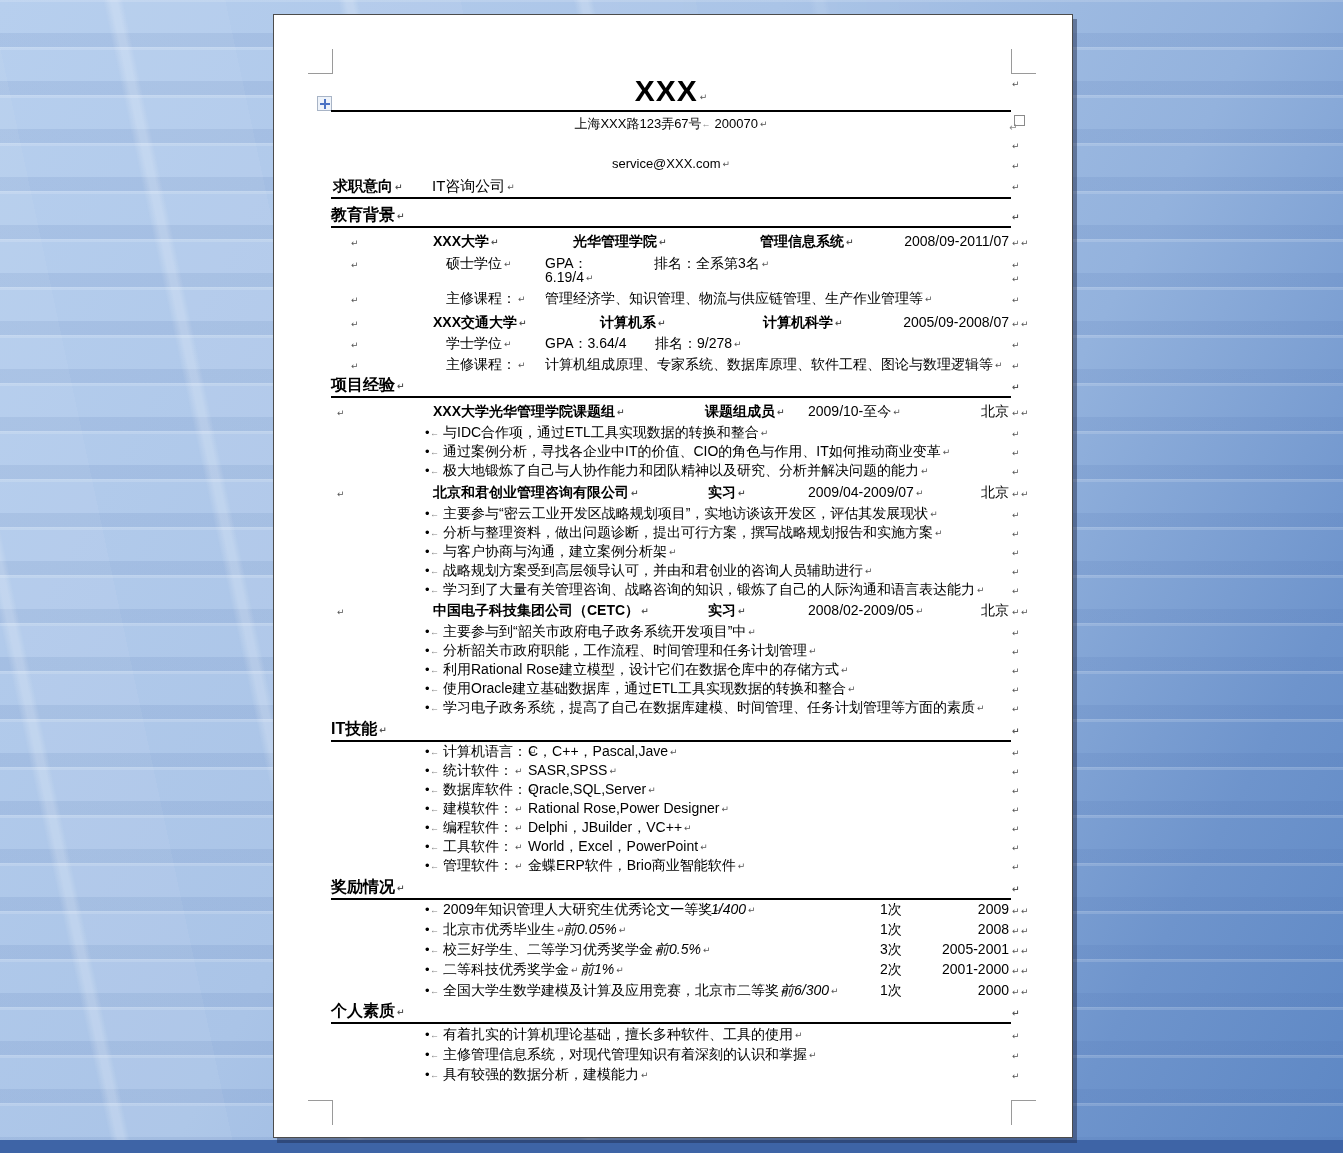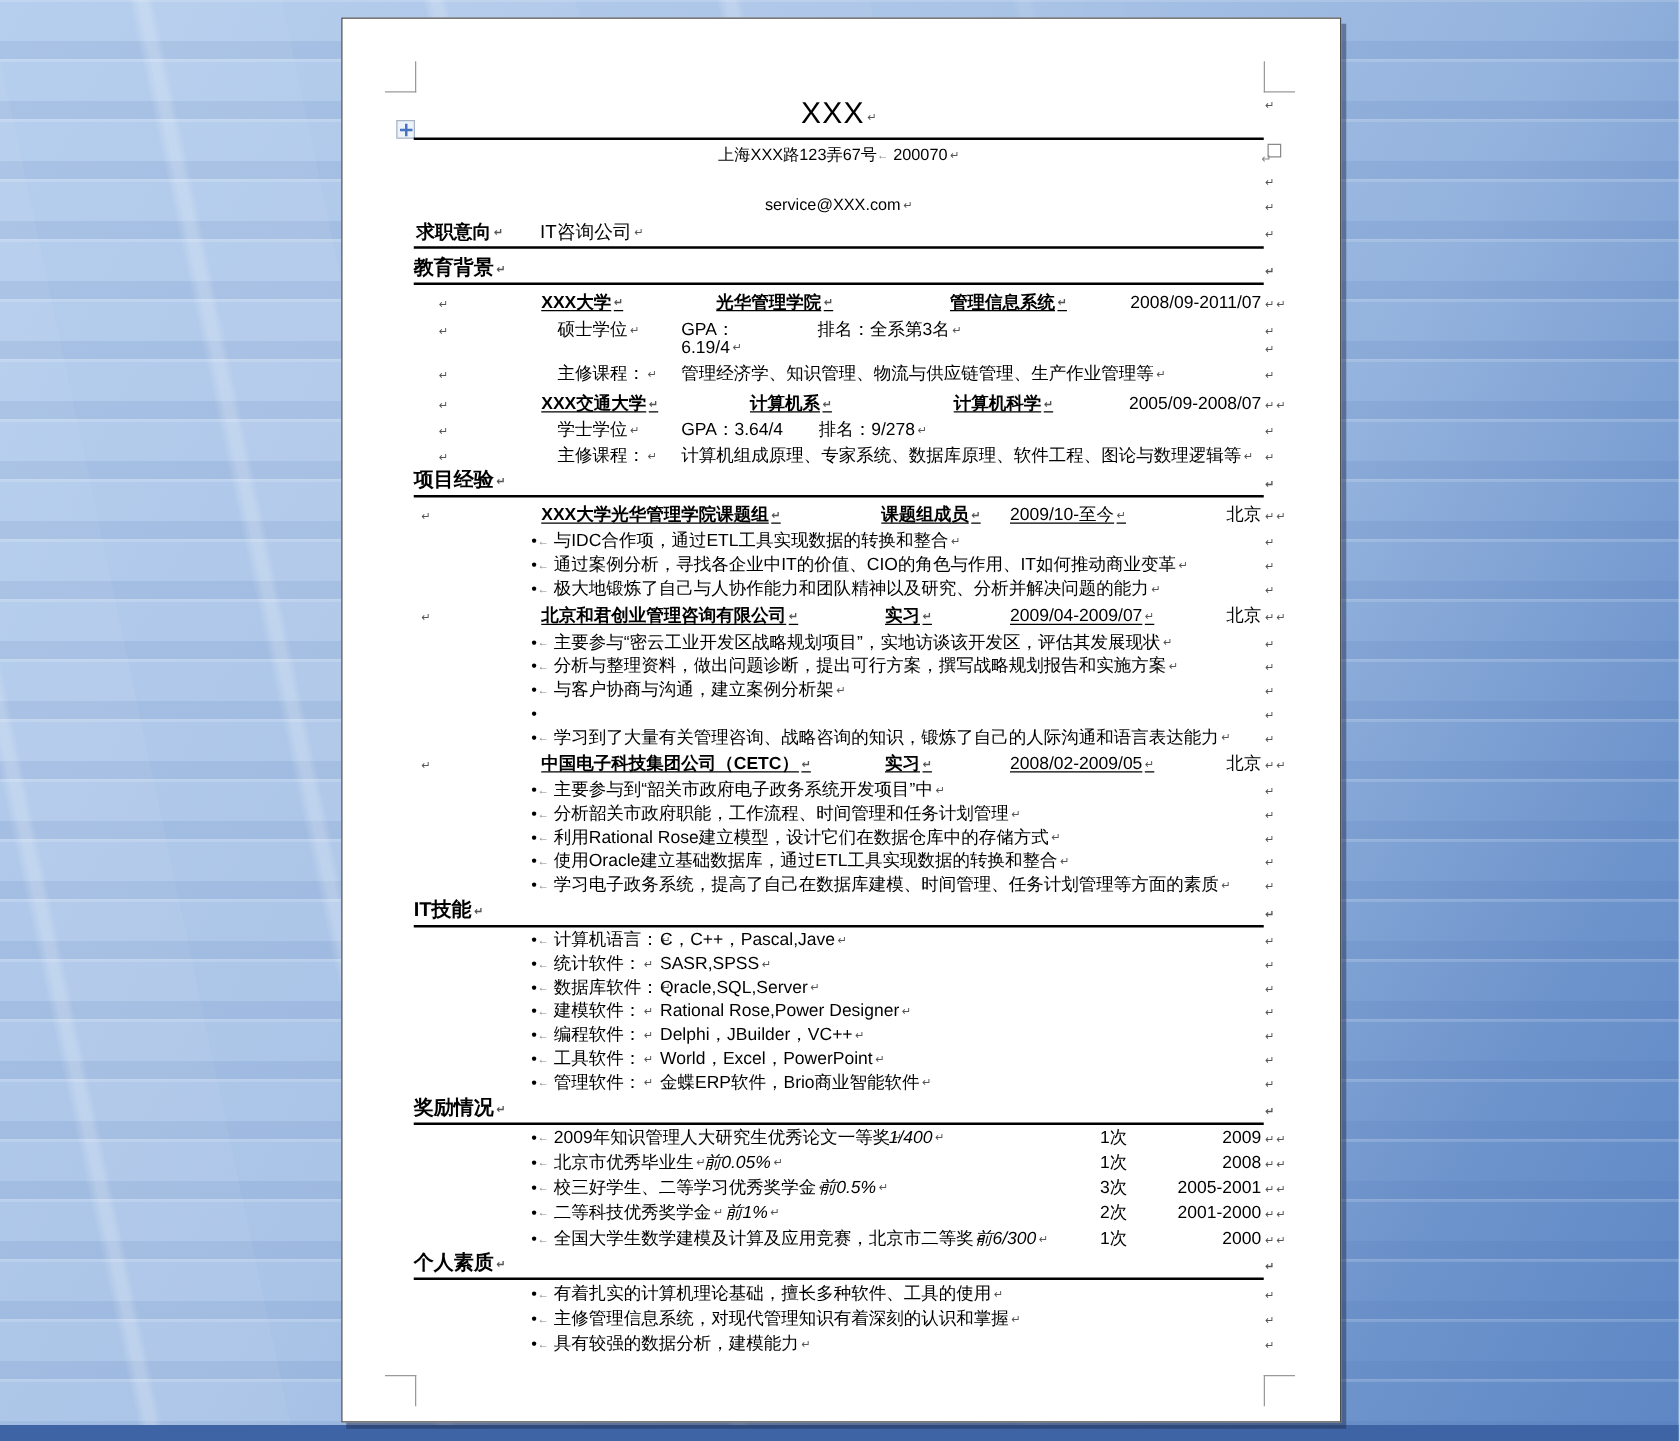--- a/index.html
+++ b/index.html
@@ -29,27 +29,27 @@
   .handle{position:absolute;left:43px;top:81px;width:13px;height:13px;border:1px solid #a8b4c6;background:#eef3fa;cursor:move}
   .handle::before,.handle::after{content:"";position:absolute;background:#4a72c4}
   .handle::before{left:6px;top:2px;width:2px;height:10px}
   .handle::after{left:2px;top:6px;width:10px;height:2px}
   .anchor{position:absolute;left:735px;top:100px;width:16px;height:20px}
   .anchor .sq{position:absolute;left:5px;top:0;width:9px;height:9px;border:1px solid #8a8a8a}
   .anchor .ar{position:absolute;left:0;top:7px;font-size:10px;color:#8a8a8a}
   .r{position:absolute;left:57px;width:680px;height:19px;white-space:nowrap;font-size:14px;line-height:17px}
   .a{position:absolute;top:0}
   .b{font-weight:bold}
-  .u{text-decoration:underline;text-underline-offset:2px}
+  .u{text-underline-offset:2px}
   .i{font-style:italic}
   .ctr{display:block;text-align:center}
   .hrow{font-size:16px;font-weight:bold;height:21px;line-height:20px}
   .rule{position:absolute;left:57px;width:680px;border-top:2px solid #000;height:0}
   .trow{height:36px}
-  .ttl{font-size:24px;font-weight:normal;letter-spacing:1px;line-height:34px}
+  .ttl{font-size:30px;font-weight:bold;letter-spacing:1px;line-height:34px}
   .contact{font-size:13px;line-height:16px}
   .pm{font-size:9px;color:#555;margin-left:2px;vertical-align:1px}
   .eol{position:absolute;left:681px;top:2px;font-size:9px;color:#555}
   .eolb{left:690px}
   .lm{position:absolute;top:2px;font-size:9px;color:#555}
   .lme{left:20px}.lmp{left:6px}
   .tab{font-size:9px;color:#888;margin-right:4px;vertical-align:1px}
   .bu{position:absolute;left:94px;top:0;font-size:13px}
   .btxt{left:99px}
   .ob{font-size:15px}
@@ -196,20 +196,21 @@
       <span class="a btxt"><span class="tab">←</span><span>分析与整理资料，做出问题诊断，提出可行方案，撰写战略规划报告和实施方案</span><span class="pm">↵</span></span>
       <span class="eol">↵</span>
     </div>
   <div class="r" style="top:528px">
       <span class="bu">•</span>
       <span class="a btxt"><span class="tab">←</span><span>与客户协商与沟通，建立案例分析架</span><span class="pm">↵</span></span>
       <span class="eol">↵</span>
     </div>
   <div class="r" style="top:547px">
       <span class="bu">•</span>
+      <span class="a btxt"><span class="tab">←</span><span>战略规划方案受到高层领导认可，并由和君创业的咨询人员辅助进行</span><span class="pm">↵</span></span>
       <span class="eol">↵</span>
     </div>
   <div class="r" style="top:566px">
       <span class="bu">•</span>
       <span class="a btxt"><span class="tab">←</span><span>学习到了大量有关管理咨询、战略咨询的知识，锻炼了自己的人际沟通和语言表达能力</span><span class="pm">↵</span></span>
       <span class="eol">↵</span>
     </div>
 
   <div class="r" style="top:587px">
     <span class="lm lmp">↵</span>

